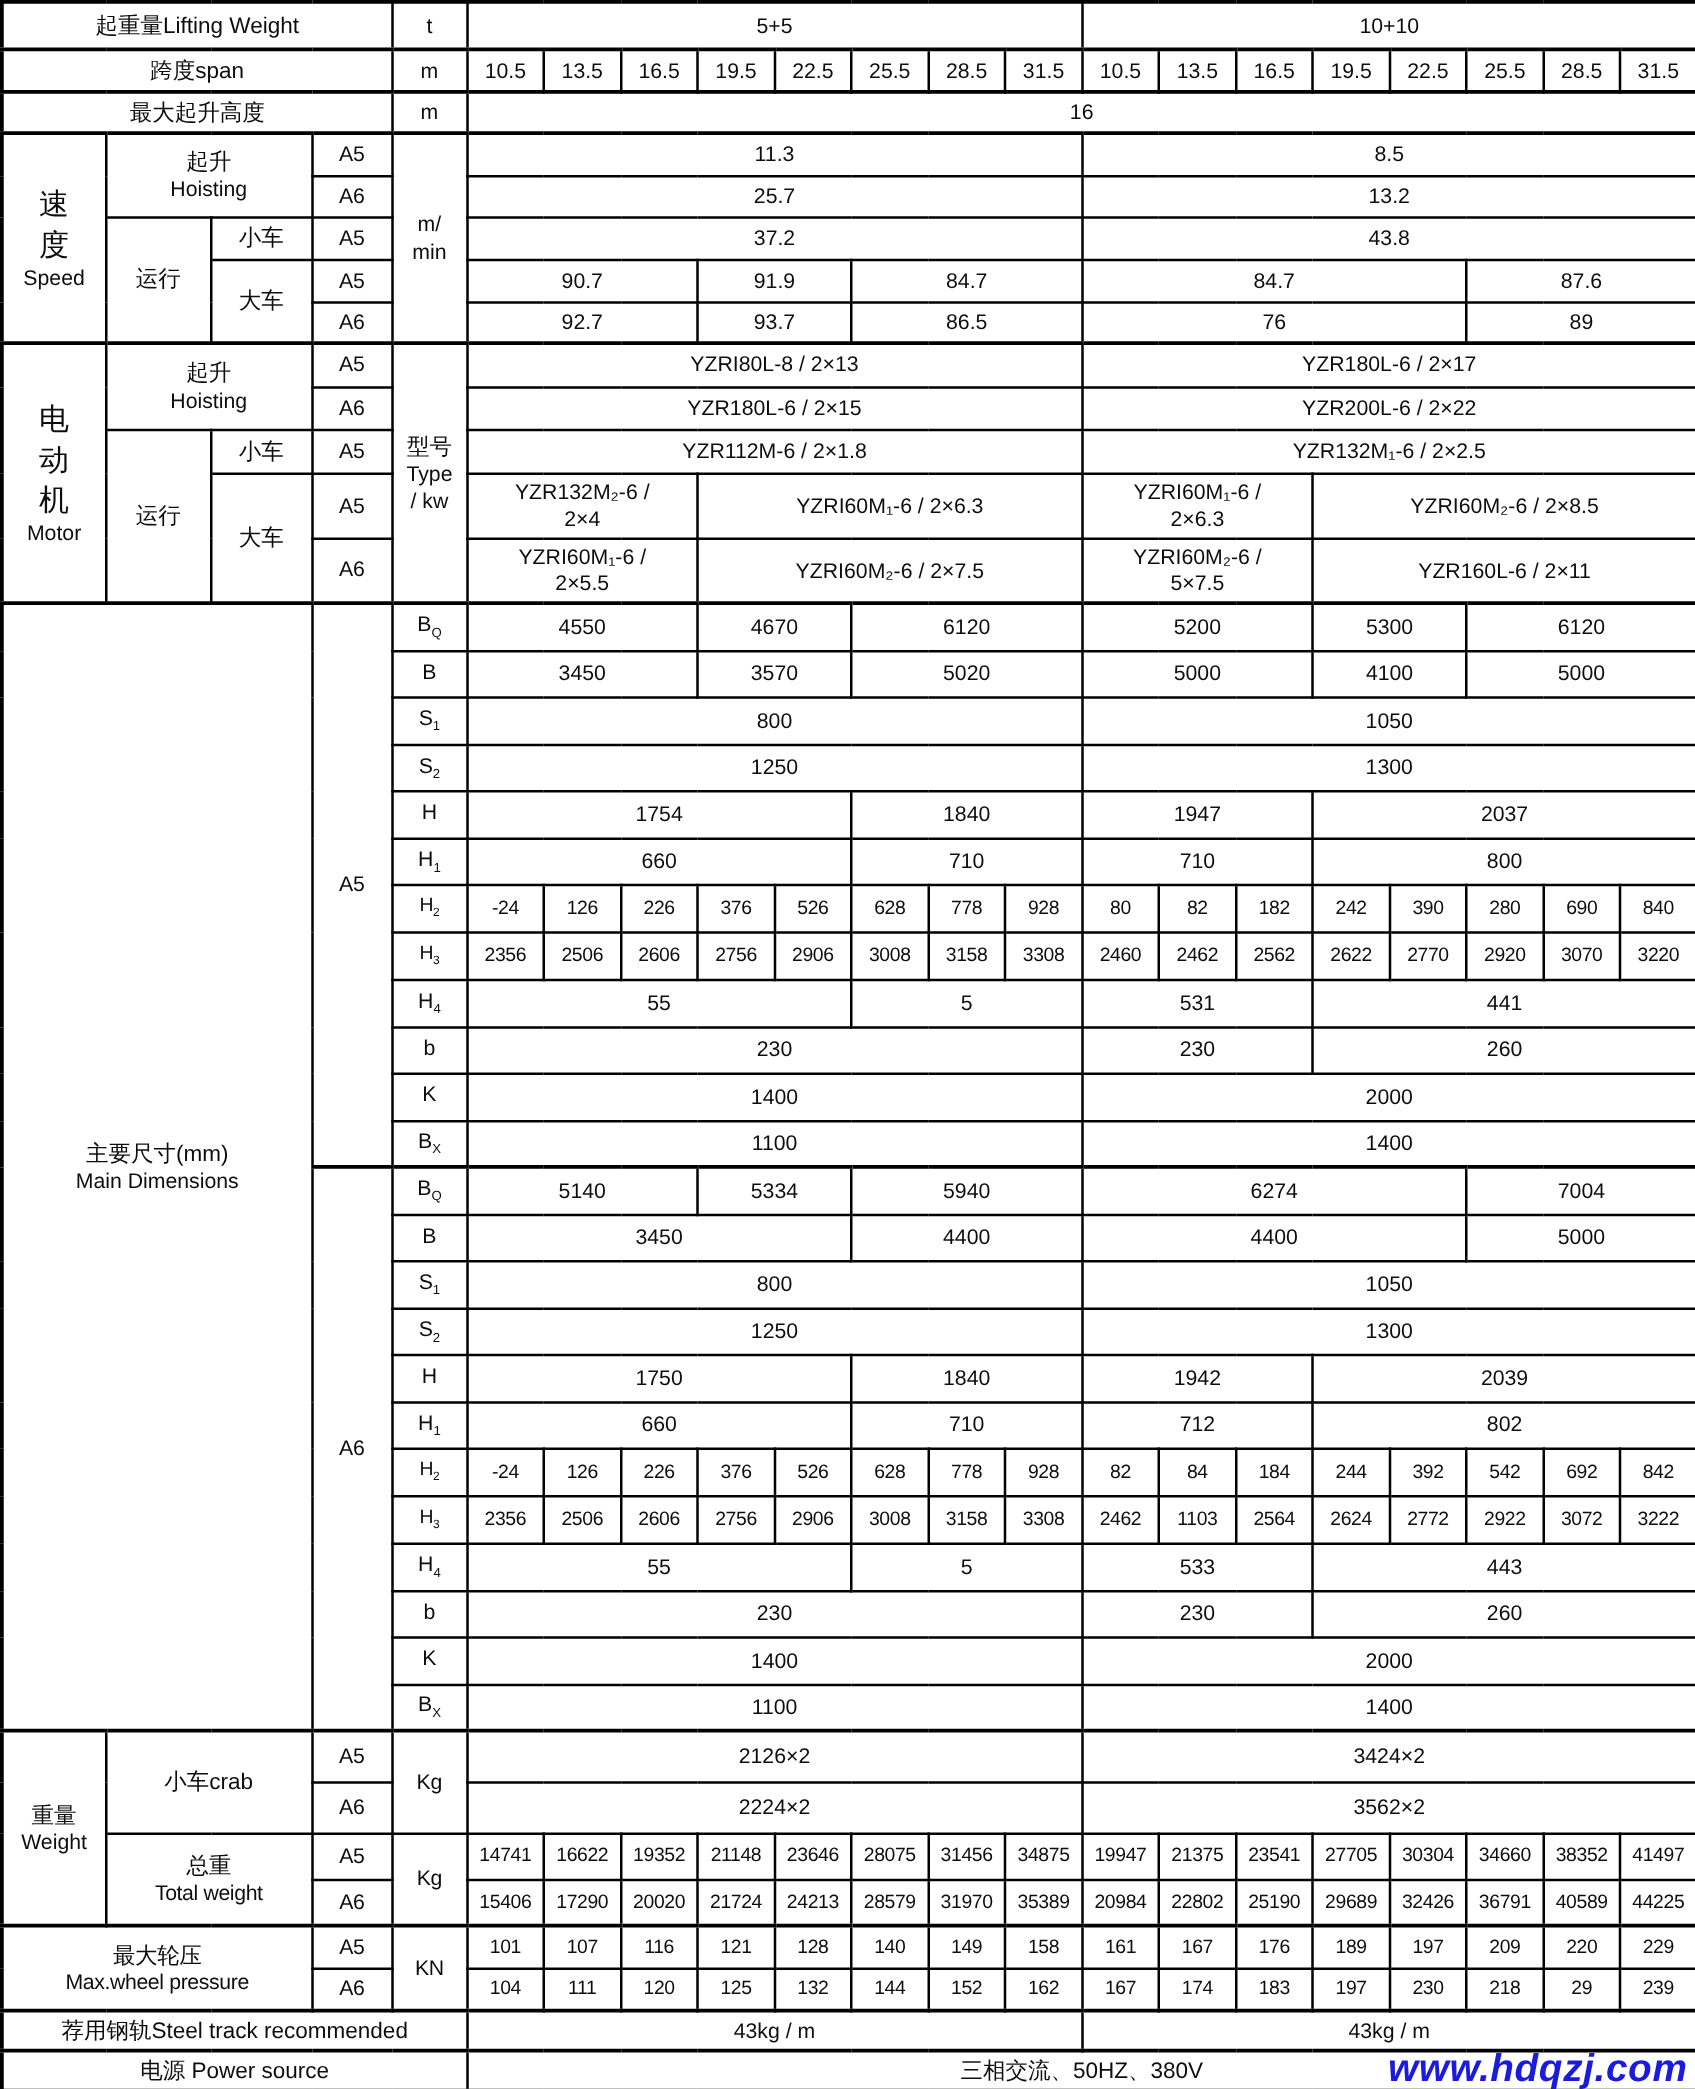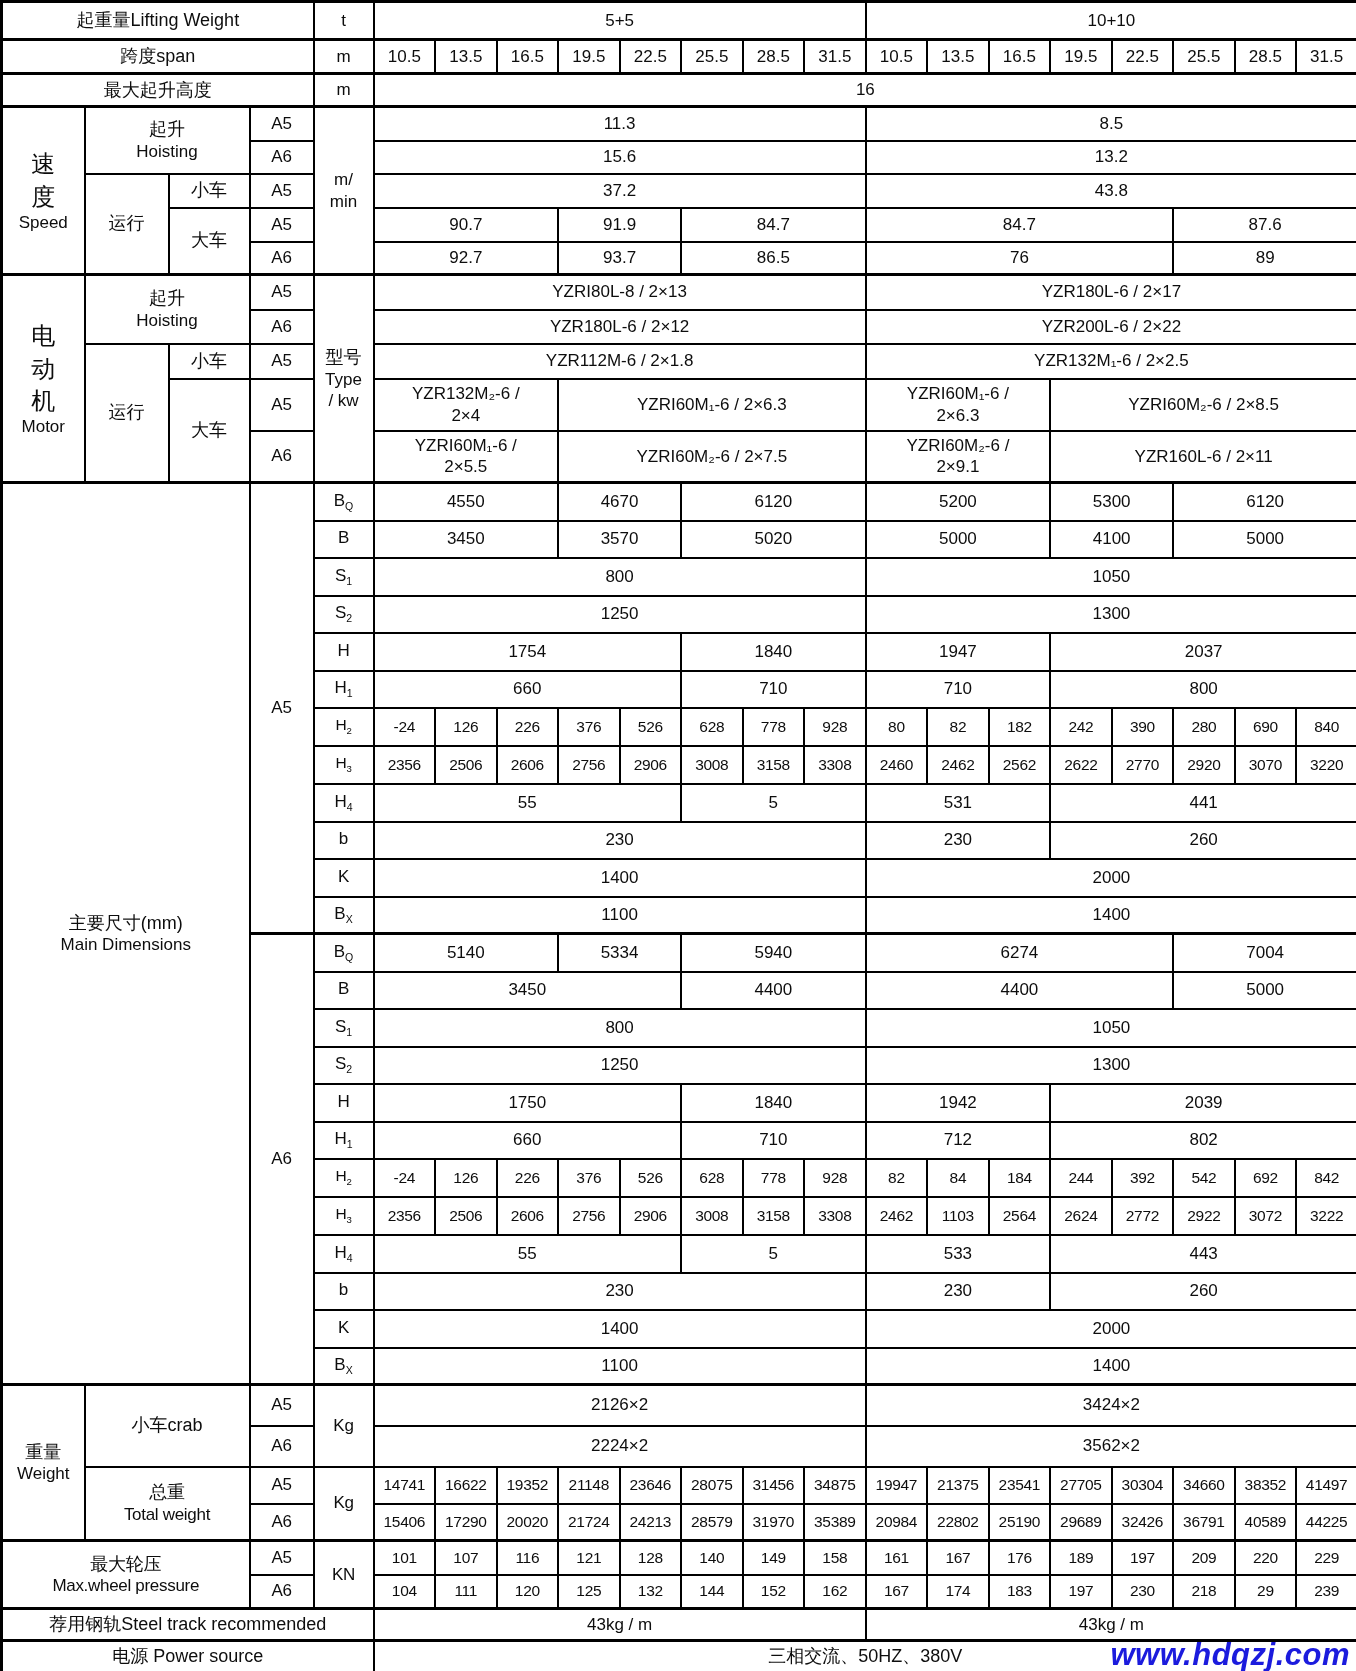--- a/index.html
+++ b/index.html
@@ -91,21 +91,21 @@
   <td>A5</td>
   <td rowspan="5">
     <div class="l2">m/</div>
     <div class="l2">min</div>
   </td>
   <td colspan="8">11.3</td>
   <td colspan="8">8.5</td>
 </tr>
 <tr style="height:33px">
   <td>A6</td>
-  <td colspan="8">15.6</td>
+  <td colspan="8">25.7</td>
   <td colspan="8">13.2</td>
 </tr>
 <tr style="height:34px">
   <td rowspan="3" class="zh">运行</td>
   <td class="zh">小车</td>
   <td>A5</td>
   <td colspan="8">37.2</td>
   <td colspan="8">43.8</td>
 </tr>
 <tr style="height:34px">
@@ -139,21 +139,21 @@
   <td rowspan="5">
     <div class="zh l2">型号</div>
     <div class="l2">Type</div>
     <div class="l2">/ kw</div>
   </td>
   <td colspan="8">YZRI80L-8 / 2×13</td>
   <td colspan="8">YZR180L-6 / 2×17</td>
 </tr>
 <tr style="height:34px">
   <td>A6</td>
-  <td colspan="8">YZR180L-6 / 2×12</td>
+  <td colspan="8">YZR180L-6 / 2×15</td>
   <td colspan="8">YZR200L-6 / 2×22</td>
 </tr>
 <tr style="height:35px">
   <td rowspan="3" class="zh">运行</td>
   <td class="zh">小车</td>
   <td>A5</td>
   <td colspan="8">YZR112M-6 / 2×1.8</td>
   <td colspan="8">YZR132M₁-6 / 2×2.5</td>
 </tr>
 <tr style="height:52px">
@@ -181,21 +181,21 @@
   <td colspan="3">
     <div class="l2">YZRI60M₁-6 /</div>
     <div class="l2">2×5.5</div>
   </td>
   <td colspan="5">
     <div class="l2">YZRI60M₂-6 / 2×7.5</div>
     <div class="l2"></div>
   </td>
   <td colspan="3">
     <div class="l2">YZRI60M₂-6 /</div>
-    <div class="l2">2×9.1</div>
+    <div class="l2">5×7.5</div>
   </td>
   <td colspan="5">
     <div class="l2">YZR160L-6 / 2×11</div>
     <div class="l2"></div>
   </td>
 </tr>
 
 <tr class="tt" style="height:38px">
   <td colspan="3" rowspan="24">
     <div class="zh l2">主要尺寸(mm)</div>

